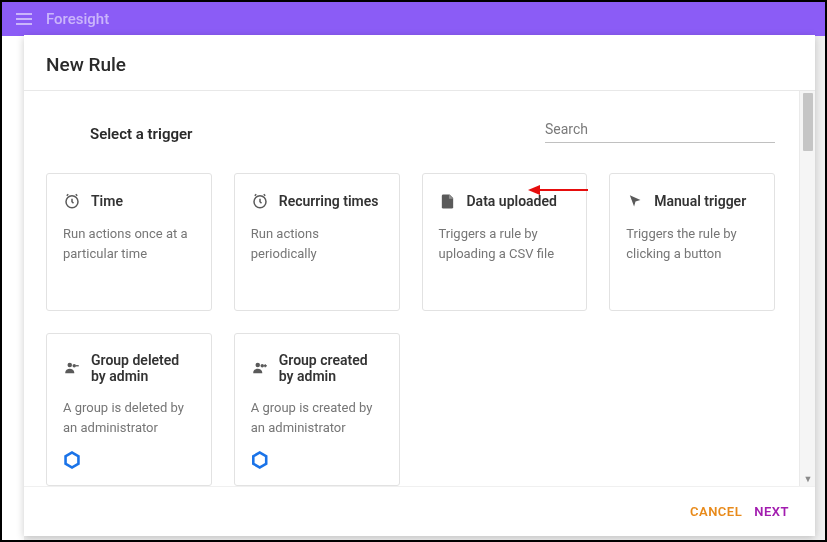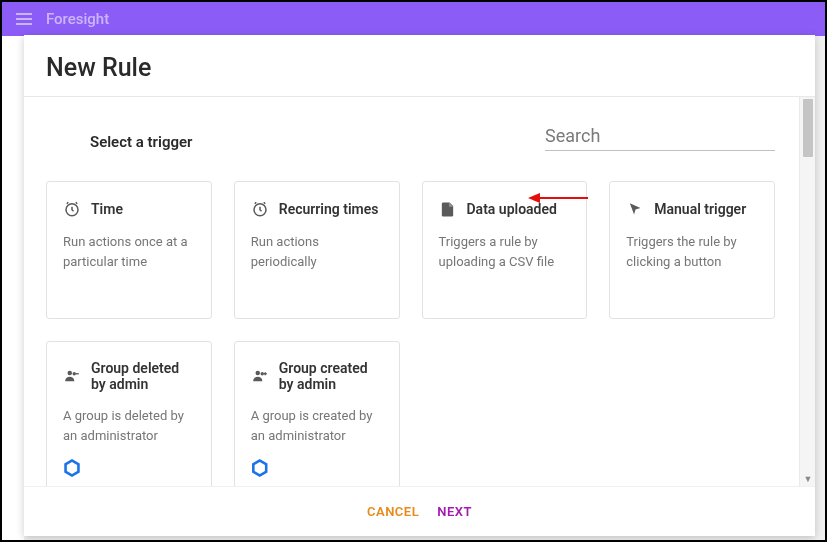--- a/index.html
+++ b/index.html
@@ -55,21 +55,21 @@
       background: #fff;
       box-shadow: 0 2px 8px rgba(0,0,0,0.2);
       display: flex;
       flex-direction: column;
     }
     .modal-header {
       padding: 18px 22px 14px;
       border-bottom: 1px solid #e8e8e8;
     }
     .modal-title {
-      font-size: 25px;
+      font-size: 19px;
       font-weight: 500;
       color: #2a2a2a;
     }
     .modal-body {
       flex: 1;
       overflow: hidden;
       position: relative;
     }
     .scroll-area {
       position: absolute;
@@ -95,21 +95,21 @@
     }
     .search-wrap {
       width: 230px;
       border-bottom: 1px solid #c0c0c0;
       padding-bottom: 4px;
     }
     .search-input {
       width: 100%;
       border: none;
       outline: none;
-      font-size: 18px;
+      font-size: 14px;
       color: #666;
       background: transparent;
     }
     .search-input::placeholder {
       color: #7a7a7a;
     }
     .cards {
       display: grid;
       grid-template-columns: repeat(4, 1fr);
       gap: 22px;
@@ -170,22 +170,22 @@
       position: absolute;
       top: 8px;
       right: -2px;
       color: #e60d0d;
       pointer-events: none;
     }
     .modal-footer {
       height: 50px;
       display: flex;
       align-items: center;
-      justify-content: center;
-      gap: 18px;
+      justify-content: flex-end;
+      gap: 12px;
       padding: 8px 26px;
       border-top: 1px solid #f0f0f0;
       background: #fff;
     }
     .btn {
       font-size: 13px;
       font-weight: 600;
       letter-spacing: 0.5px;
       cursor: pointer;
       background: none;

